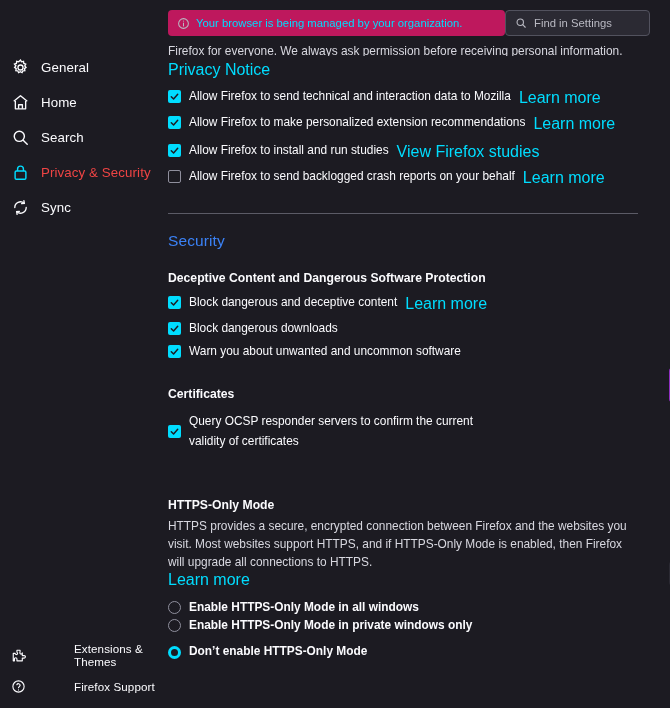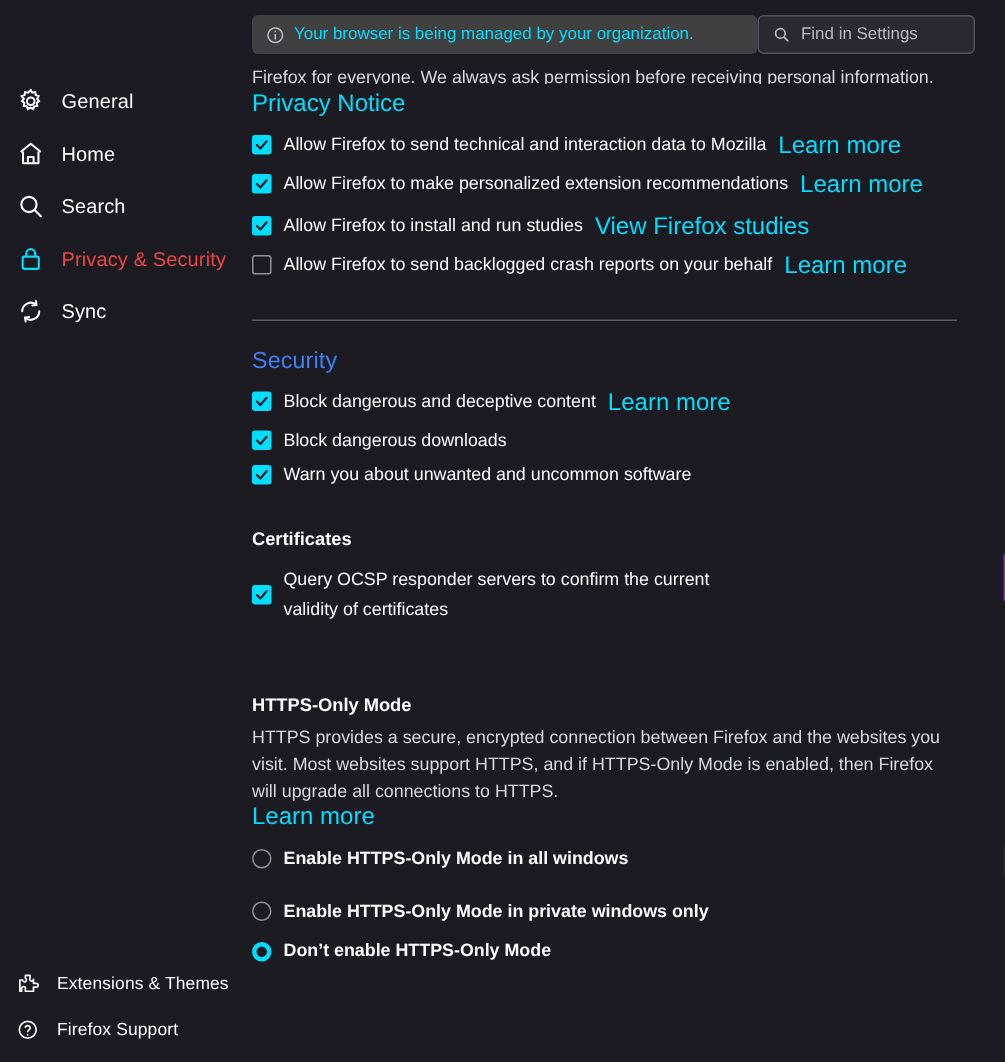--- a/index.html
+++ b/index.html
@@ -61,21 +61,21 @@
   }
   .nav-item.active { color: #00ddff; }
   .nav-item.active .nav-label { color: #ef4444; }
 
   .nav-bottom {
     position: absolute;
     left: 0;
     bottom: 6px;
     width: 160px;
   }
-  .nav-bottom .nav-item { height: 30px; }
+  .nav-bottom .nav-item { height: 30px; gap: 36px; }
   .nav-bottom .nav-label { font-size: 11.6px; }
   .nav-bottom .nav-icon { width: 17px; height: 17px; flex: 0 0 17px; margin-right: 11px;}
 
   
   #main {
     position: relative;
     flex: 1 1 auto;
     height: 708px;
     background: #1c1b22;
     overflow: hidden;
@@ -87,21 +87,21 @@
     top: 10px;
     left: 8px;
     width: 502px;
     height: 26px;
     display: flex;
     align-items: center;
   }
   #managed-banner {
     width: 337px;
     height: 26px;
-    background: #404040;
+    background: #be185d;
     border-radius: 4px;
     display: flex;
     align-items: center;
     padding: 0 8px;
   }
   #managed-banner .info-ico {
     width: 14px; height: 14px;
     flex: 0 0 14px;
     margin-right: 6px;
     display: flex; align-items: center; justify-content: center;
@@ -423,20 +423,21 @@
       <div class="row tight">
         <span class="cb unchecked"></span>
         <span class="row-label">Allow Firefox to send backlogged crash reports on your behalf</span>
         <span class="link after-link">Learn more</span>
       </div>
 
       <hr class="divider" style="margin-top:26px;width:470px;">
 
       <h2 class="section-title" style="margin-top:18px;">Security</h2>
 
+      <h3 class="sub-title" style="margin-top:21px;">Deceptive Content and Dangerous Software Protection</h3>
 
       <div class="row">
         <span class="cb">
           <svg width="11" height="11" viewBox="0 0 24 24" fill="none" stroke="#1c1b22" stroke-width="3.2" stroke-linecap="round" stroke-linejoin="round">
               <polyline points="5,12.5 10,17.5 19,7"></polyline>
             </svg>
         </span>
         <span class="row-label">Block dangerous and deceptive content</span>
         <span class="link after-link">Learn more</span>
       </div>
@@ -476,21 +477,21 @@
 
       <div style="margin-top:0px;">
         <span class="link">Learn more</span>
       </div>
 
       <div class="row" style="margin-top:11px;">
         <span class="rb"></span>
         <span class="row-label" style="font-weight:700;">Enable HTTPS-Only Mode in all windows</span>
       </div>
 
-      <div class="row tight" style="margin-top:20px;">
+      <div class="row tight" style="margin-top:3px;">
         <span class="rb"></span>
         <span class="row-label" style="font-weight:700;">Enable HTTPS-Only Mode in private windows only</span>
       </div>
 
       <div class="row tight" style="margin-top:11px;align-items:center;">
         <span class="rb selected"></span>
         <span class="row-label" style="font-weight:700;">Don’t enable HTTPS-Only Mode</span>
       </div>
 
     </div>

